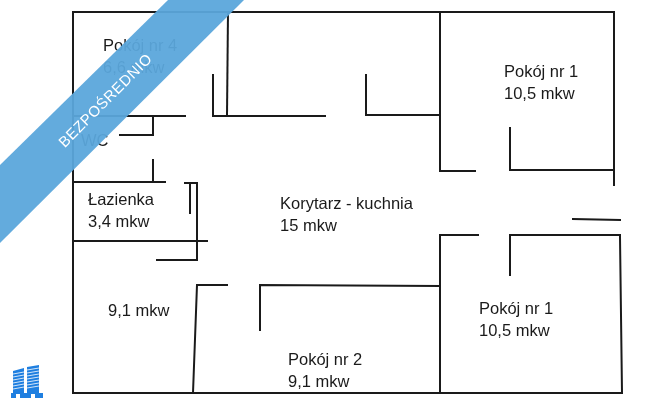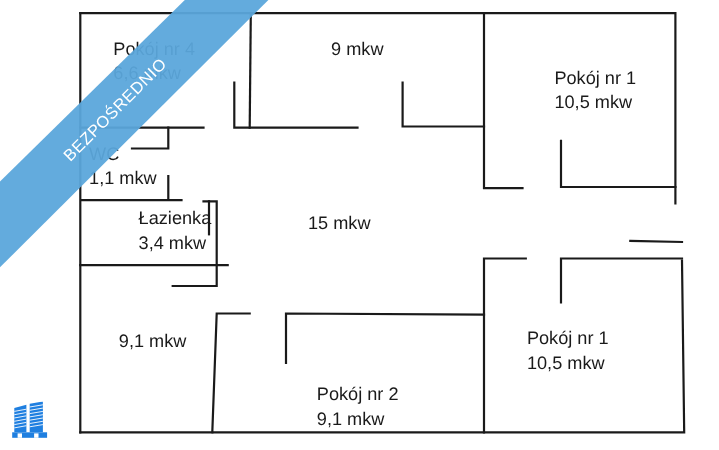--- a/index.html
+++ b/index.html
@@ -47,35 +47,34 @@
   <polyline class="wall" points="478,235 440,235 440,393"></polyline>
   <polyline class="wall" points="510,275 510,235 620,235"></polyline>
   <line class="wall" x1="573" y1="219" x2="620" y2="220"></line>
 </svg>
 
 <div class="room-label" style="left:103px; top:34px;">
   <span>Pokój nr 4</span>
   <span>6,6 mkw</span>
 </div>
 <div class="room-label" style="left:301px; top:34px;">
-  <span>9 mkw</span>
 </div>
 <div class="room-label" style="left:504px; top:60px;">
   <span>Pokój nr 1</span>
   <span>10,5 mkw</span>
 </div>
 <div class="room-label" style="left:81px; top:129px;">
   <span>WC</span>
-  <span>1,1 mkw</span>
 </div>
-<div class="room-label" style="left:88px; top:188px;margin-left:38px;">
+<div class="room-label" style="left:88px; top:188px;">
   <span>Łazienka</span>
   <span>3,4 mkw</span>
 </div>
 <div class="room-label" style="left:280px; top:192px;">
+  <span>Korytarz - kuchnia</span>
   <span>15 mkw</span>
 </div>
 <div class="room-label" style="left:108px; top:299px;">
   <span>9,1 mkw</span>
 </div>
 <div class="room-label" style="left:288px; top:348px;">
   <span>Pokój nr 2</span>
   <span>9,1 mkw</span>
 </div>
 <div class="room-label" style="left:479px; top:297px;">

